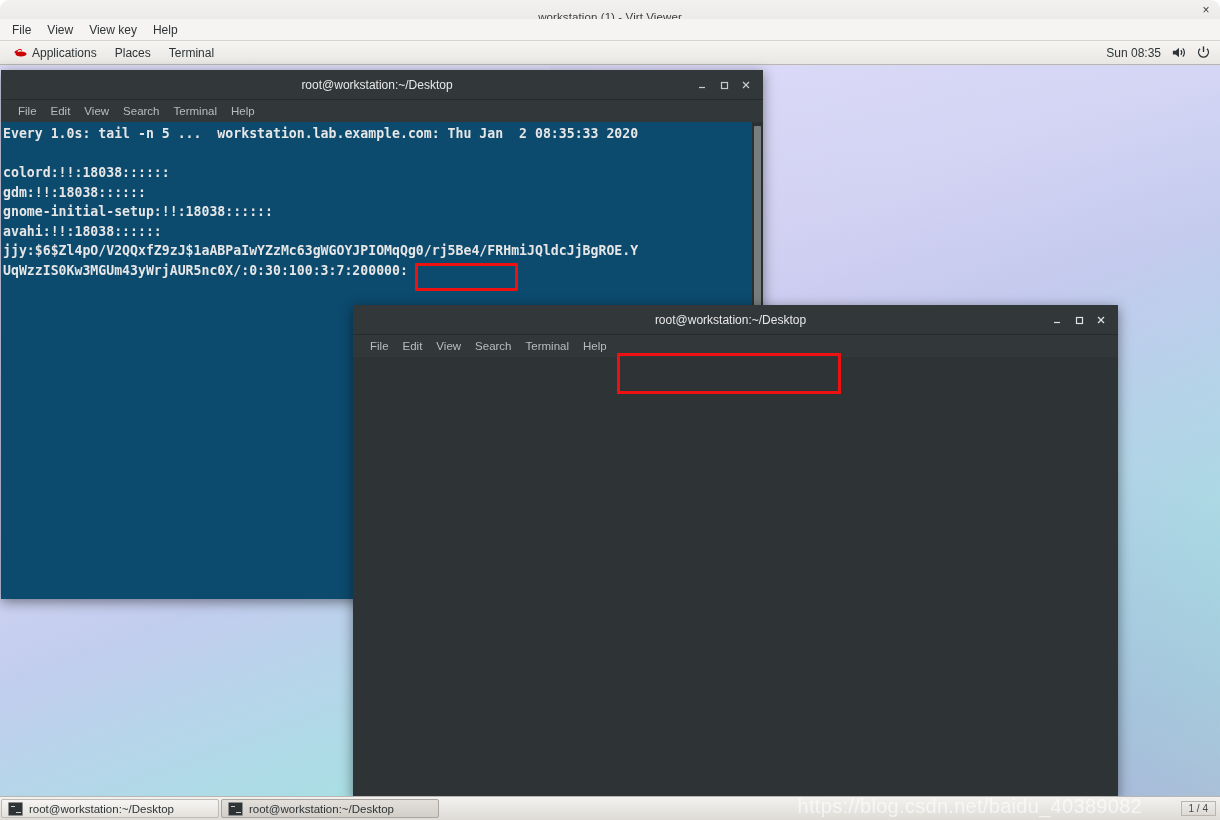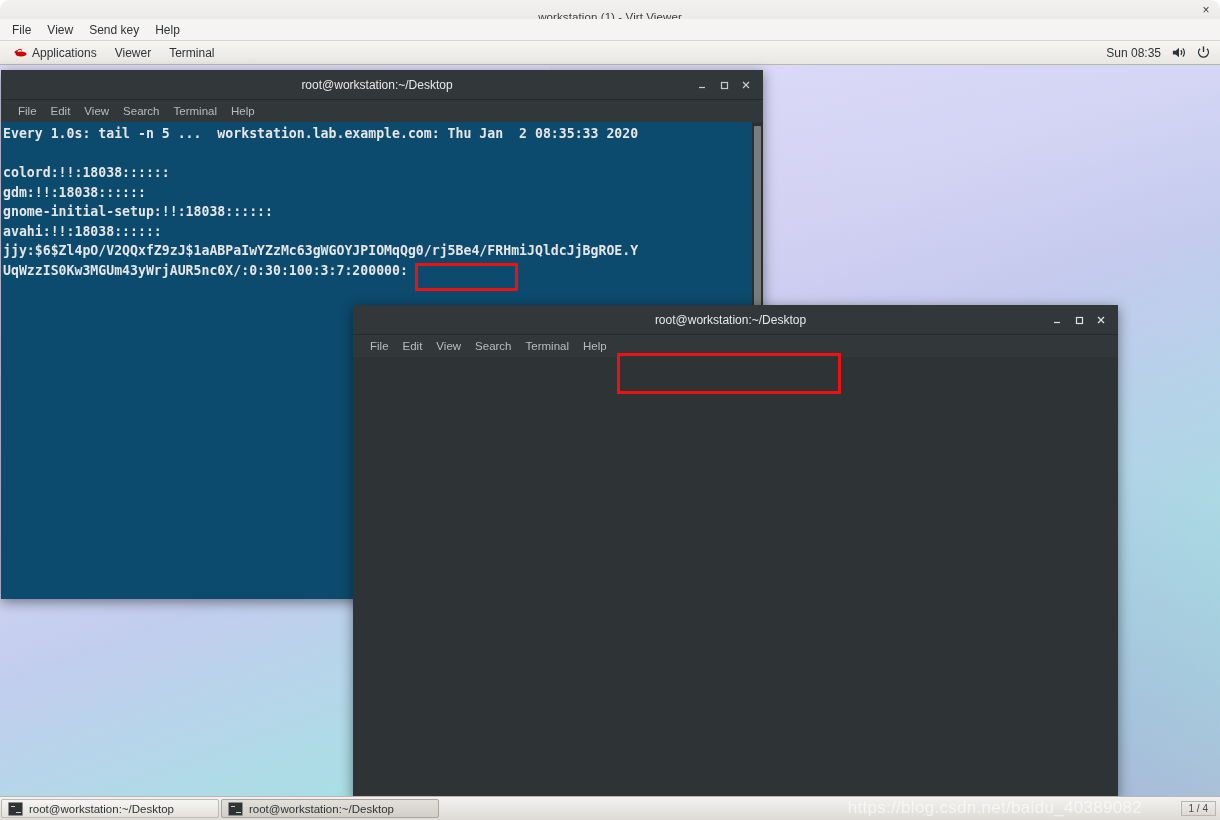--- a/index.html
+++ b/index.html
@@ -195,54 +195,54 @@
     margin-left: auto; display: flex; align-items: center; padding-right: 4px;
   }
   .workspace-switcher {
     font-size: 10px; color: #4a4a4a; padding: 1px 7px; margin: 3px 0;
     background: linear-gradient(#ececea, #dddad5);
     border: 1px solid #b9b5b0; cursor: pointer;
   }
 
   .watermark {
     position: absolute; right: 78px; bottom: 2px;
-    font-size: 17px; color: rgba(255,255,255,.62);
+    font-size: 20px; color: rgba(255,255,255,.62);
     letter-spacing: .3px; pointer-events: none; z-index: 60;
     font-family: "Liberation Sans", sans-serif;
   }
 </style>
 </head>
 <body>
 
 <div id="root">
 
   <div class="vv-titlebar">
     <span class="vv-title">workstation (1) - Virt Viewer</span>
     <span class="vv-close">×</span>
   </div>
 
   <div class="vv-menubar">
     <div class="vv-menu-item">File</div>
     <div class="vv-menu-item">View</div>
-    <div class="vv-menu-item">Send key</div>
+    <div class="vv-menu-item">View key</div>
     <div class="vv-menu-item">Help</div>
   </div>
 
   <div class="gnome-panel">
     <div class="gnome-left">
       <div class="panel-item">
         <svg class="rh-logo" viewBox="0 0 28 20">
           <ellipse cx="16" cy="13" rx="11" ry="5" fill="#cc0000"></ellipse>
           <path d="M3 11 C3 7 7 5 11 6 C9 8 8 10 9 12 Z" fill="#cc0000"></path>
           <path d="M9 6 C11 3 16 3 18 6" stroke="#cc0000" stroke-width="2" fill="none"></path>
         </svg>
         <span>Applications</span>
       </div>
       <div class="panel-item">
-        <span>Viewer</span>
+        <span>Places</span>
       </div>
       <div class="panel-item">
         <span>Terminal</span>
       </div>
     </div>
     <div class="gnome-right">
       <span class="clock">Sun 08:35</span>
       <svg class="tray-icon" viewBox="0 0 16 16">
         <path d="M2 6 h3 l3.5-3 v10 L5 10 H2 z" fill="#2e3436"></path>
         <path d="M10.5 5.5 a4 4 0 0 1 0 5" stroke="#2e3436" stroke-width="1.3" fill="none"></path>

